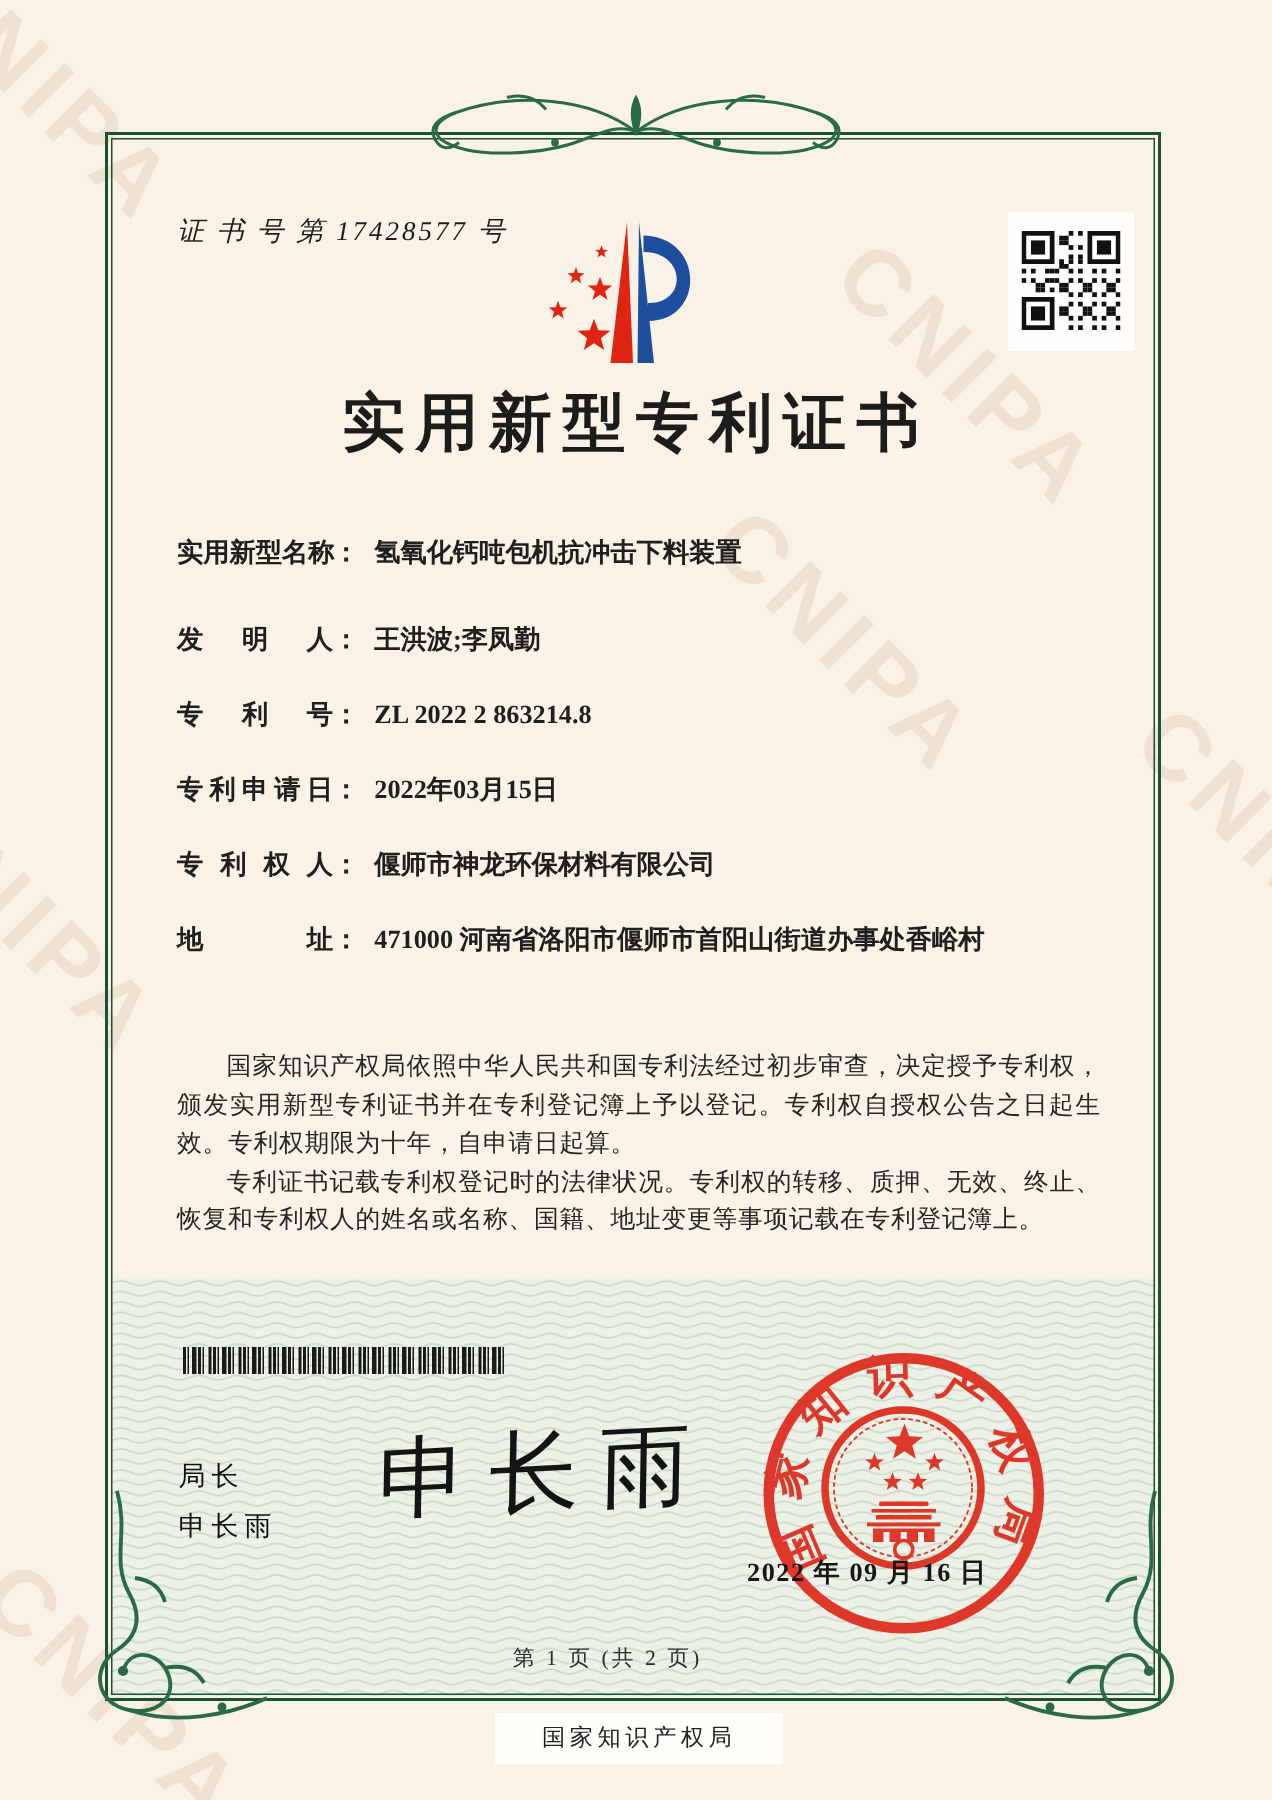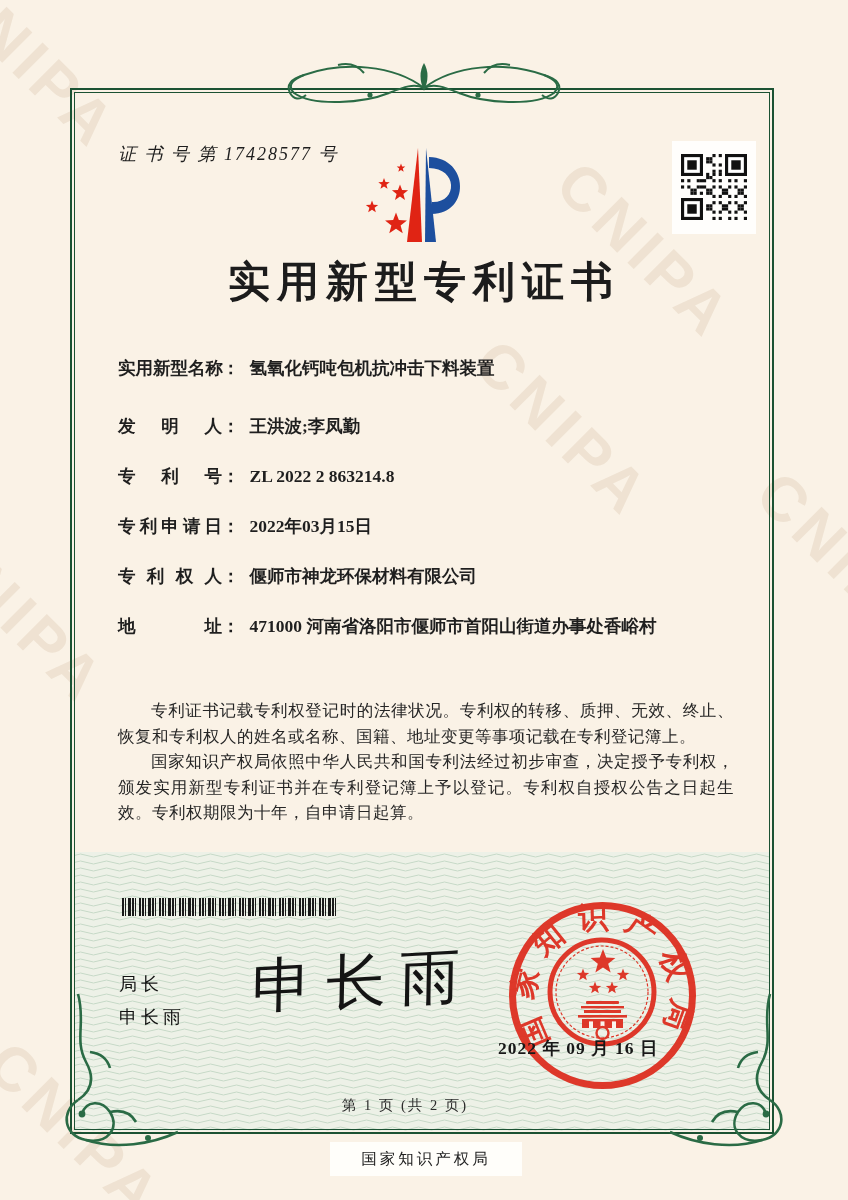--- a/index.html
+++ b/index.html
@@ -269,22 +269,22 @@
     <span class="flabel">专利申请日</span><span class="fcolon">：</span><span class="fvalue">2022年03月15日</span>
   </div>
   <div class="field-row" style="top:564px">
     <span class="flabel">专利权人</span><span class="fcolon">：</span><span class="fvalue">偃师市神龙环保材料有限公司</span>
   </div>
   <div class="field-row" style="top:614px">
     <span class="flabel">地址</span><span class="fcolon">：</span><span class="fvalue">471000 河南省洛阳市偃师市首阳山街道办事处香峪村</span>
   </div>
 
   <div class="paras">
+    <p>国家知识产权局依照中华人民共和国专利法经过初步审查，决定授予专利权，颁发实用新型专利证书并在专利登记簿上予以登记。专利权自授权公告之日起生效。专利权期限为十年，自申请日起算。</p>
     <p>专利证书记载专利权登记时的法律状况。专利权的转移、质押、无效、终止、恢复和专利权人的姓名或名称、国籍、地址变更等事项记载在专利登记簿上。</p>
-    <p>国家知识产权局依照中华人民共和国专利法经过初步审查，决定授予专利权，颁发实用新型专利证书并在专利登记簿上予以登记。专利权自授权公告之日起生效。专利权期限为十年，自申请日起算。</p>
   </div>
 
   <div class="barcode" id="barcode">
       <i style="width:2px;background:#1a1a1a"></i>
       <i style="width:1px;background:transparent"></i>
       <i style="width:1px;background:#1a1a1a"></i>
       <i style="width:2px;background:transparent"></i>
       <i style="width:3px;background:#1a1a1a"></i>
       <i style="width:1px;background:transparent"></i>
       <i style="width:2px;background:#1a1a1a"></i>

